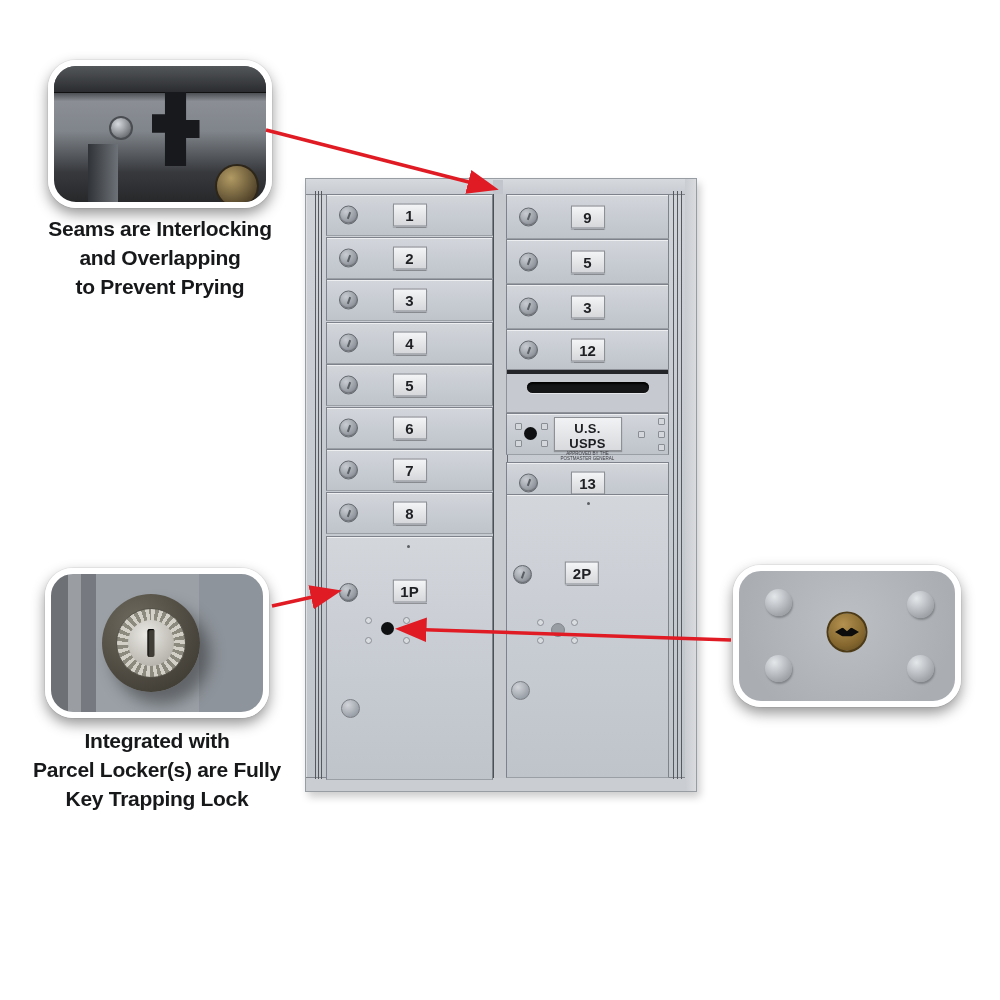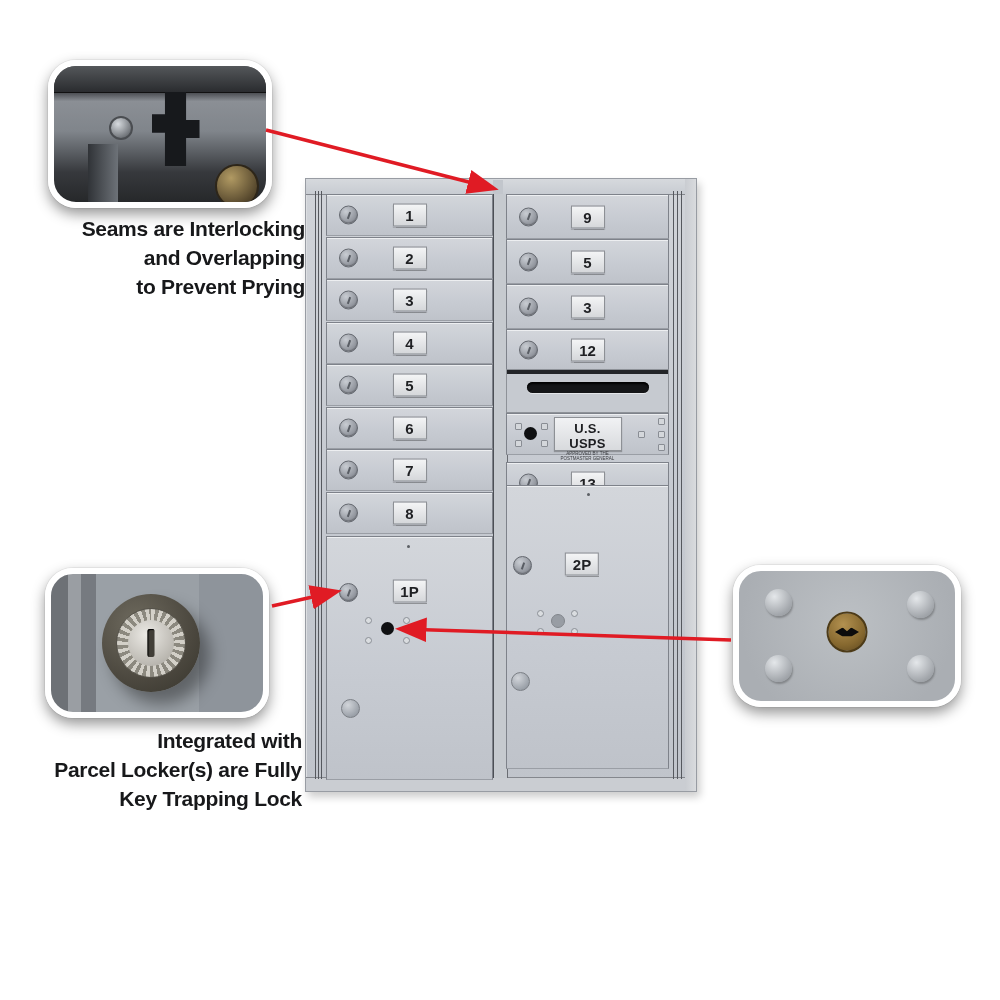--- a/index.html
+++ b/index.html
@@ -113,21 +113,21 @@
           box-shadow:1px 2px 2px rgba(0,0,0,.25);}
   .a-brass{position:absolute;left:50%;top:47%;transform:translate(-50%,-50%);
            width:37px;height:37px;border-radius:50%;
            background:radial-gradient(circle at 40% 30%,#b39150,#86682f 60%,#5b4620);
            border:2px solid #4d3b18;}
   .a-key{position:absolute;left:50%;top:47%;transform:translate(-50%,-50%);
          width:24px;height:9px;background:#0c0c0c;
          clip-path:polygon(0 50%,32% 0,50% 42%,68% 0,100% 50%,68% 100%,32% 100%);}
 
   
-  .caption{position:absolute;text-align:right;font-weight:bold;font-size:21px;
+  .caption{position:absolute;text-align:center;font-weight:bold;font-size:21px;
            line-height:29px;color:#17181a;letter-spacing:-.3px;}
   .caption span{display:block;}
   .caption .sub{font-size:17px;font-weight:normal;color:#3d4e63;line-height:24px;letter-spacing:0;}
 
   .arrows{position:absolute;left:0;top:0;width:1000px;height:1000px;pointer-events:none;}
 </style>
 </head>
 <body>
 
 <div class="canvas">
@@ -222,21 +222,21 @@
         <span class="rivet" style="left:131px;top:17px"></span>
         <span class="rivet" style="left:151px;top:4px"></span>
         <span class="rivet" style="left:151px;top:17px"></span>
         <span class="rivet" style="left:151px;top:30px"></span>
       </div>
       <div class="door" style="top:283px;height:39px">
         <span class="lock"></span>
         <span class="plate">13</span>
       </div>
 
-      <div class="door" style="top:306px;height:282px">
+      <div class="door" style="top:315px;height:282px">
         <span class="pindot" style="left:80px;top:7px"></span>
         <span class="lock" style="left:6px;top:70px;transform:none"></span>
         <span class="plate" style="left:75px;top:78px">2P</span>
         <span class="dot-gray" style="left:44px;top:128px"></span>
         <span class="screw" style="left:30px;top:124px"></span>
         <span class="screw" style="left:64px;top:124px"></span>
         <span class="screw" style="left:30px;top:142px"></span>
         <span class="screw" style="left:64px;top:142px"></span>
         <span class="knob" style="left:4px;top:186px"></span>
       </div>

